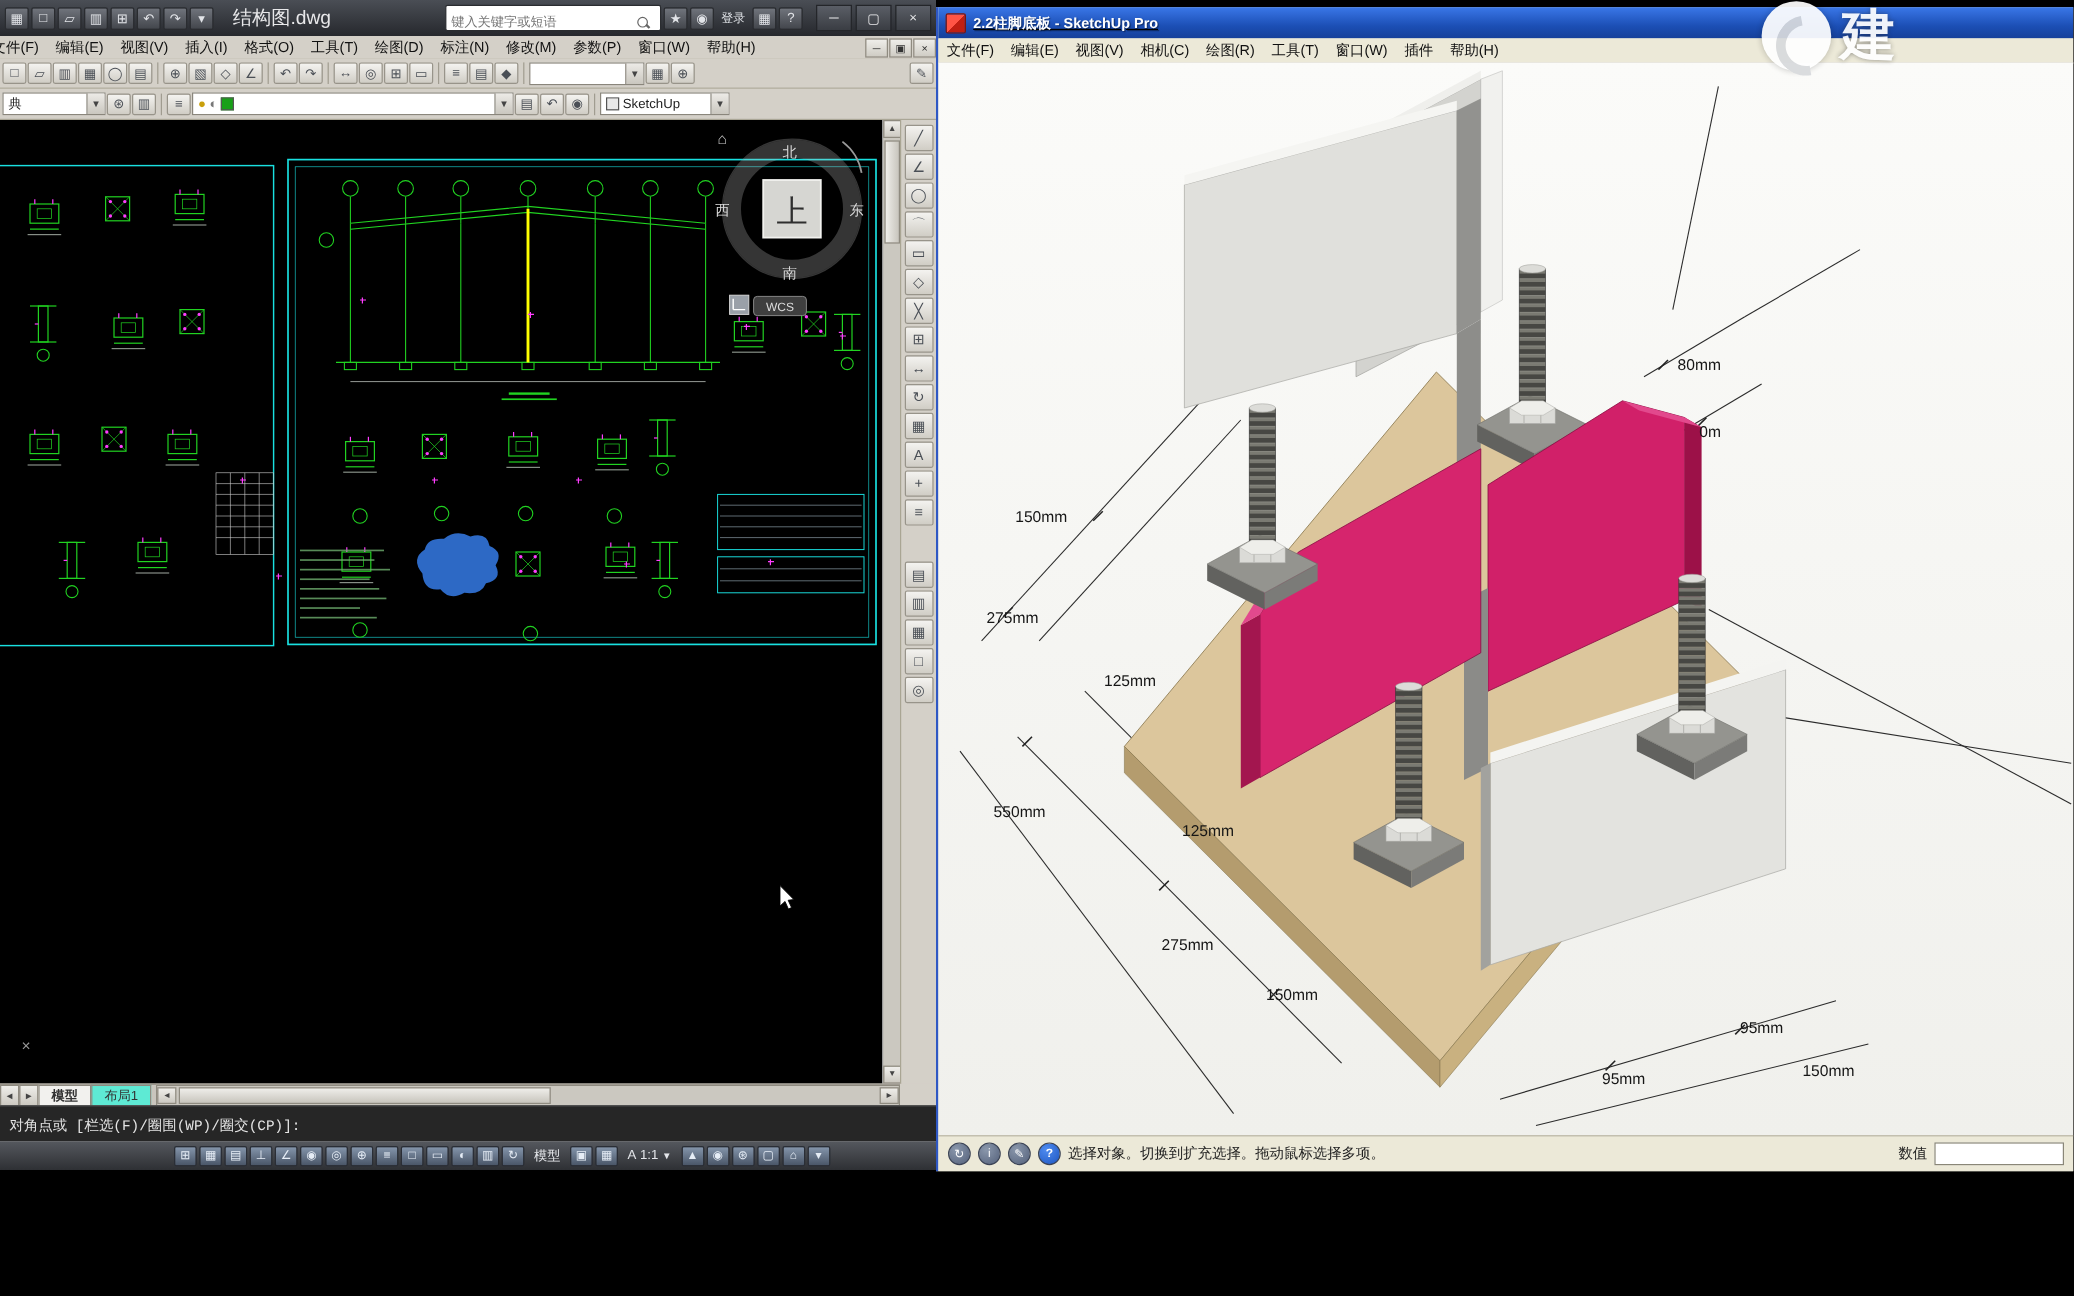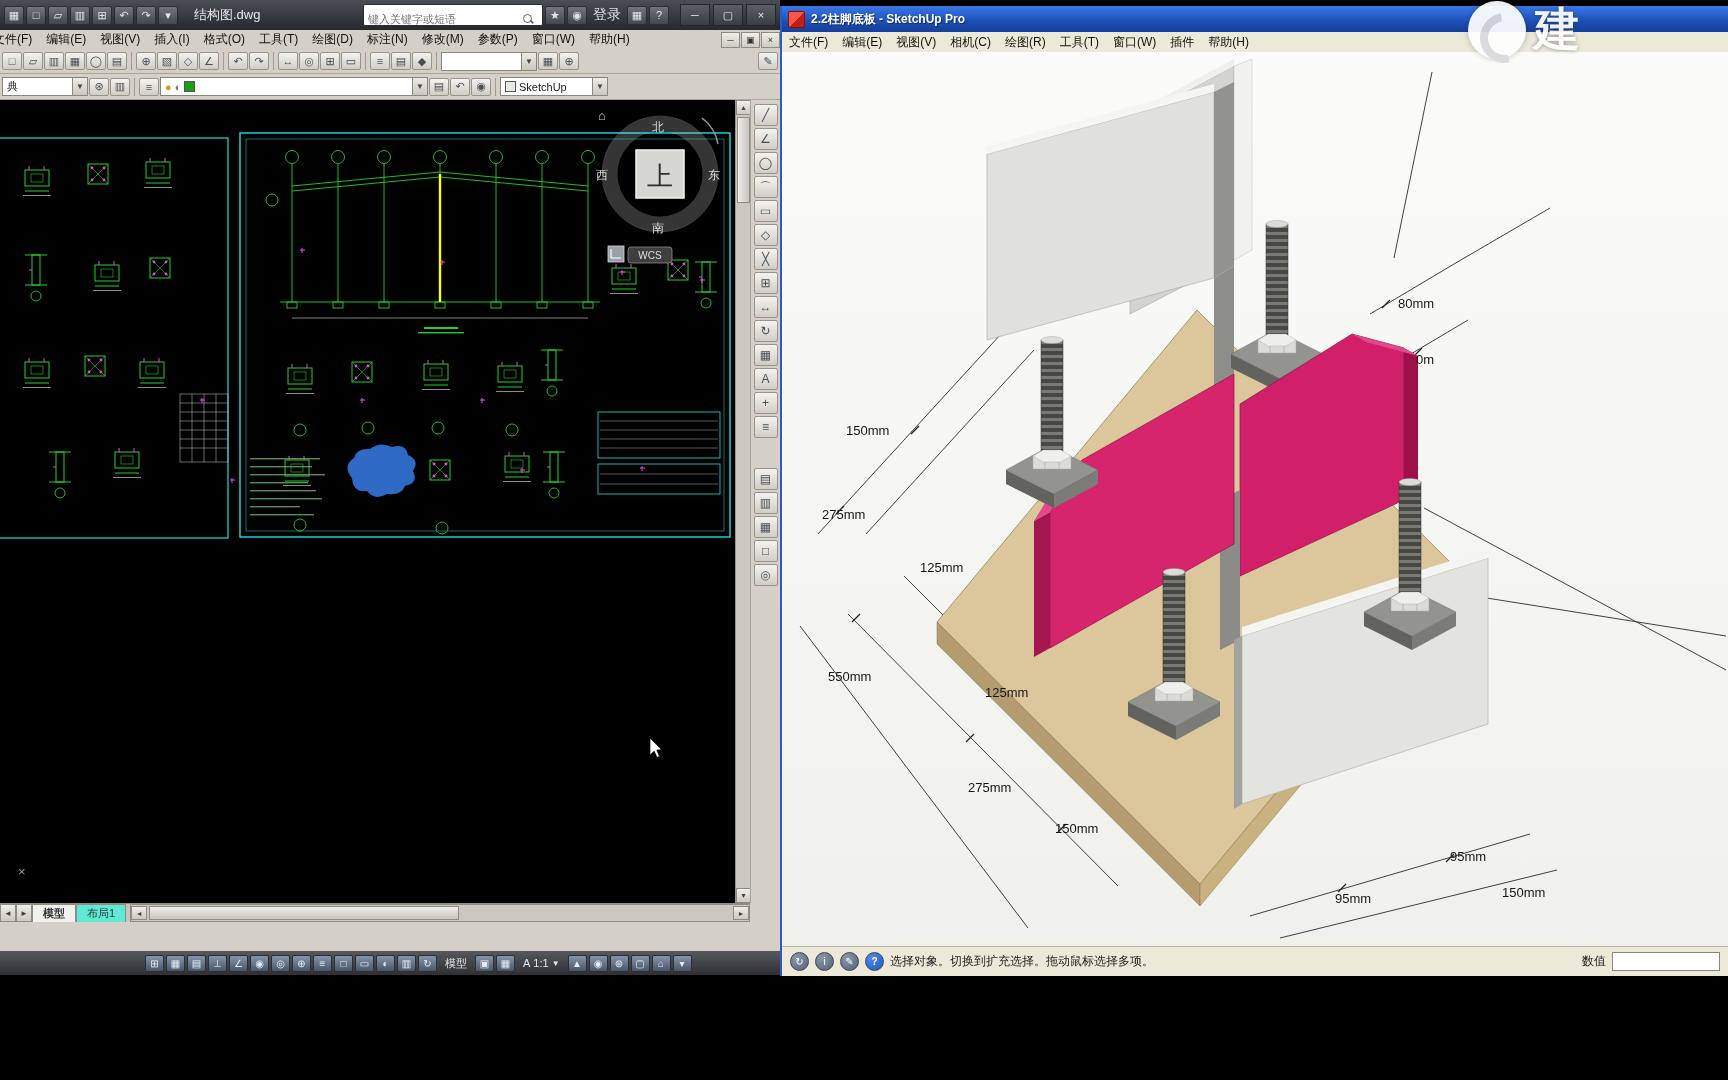--- a/index.html
+++ b/index.html
@@ -5,27 +5,27 @@
   html,body{margin:0;padding:0;background:#000;}
   .screen{position:relative;width:1728px;height:1080px;background:#000;overflow:hidden;
           font-family:"Liberation Sans",sans-serif;-webkit-font-smoothing:antialiased;}
   
   .acad{position:absolute;left:0;top:0;width:780px;height:975px;background:#d4d0c8;}
   .acad-title{position:absolute;left:0;top:0;width:100%;height:30px;
       background:linear-gradient(#4a4e55,#26282d);display:flex;align-items:center;padding:0 4px;box-sizing:border-box;gap:2px;}
   .iq{width:20px;height:19px;display:inline-flex;align-items:center;justify-content:center;
       background:linear-gradient(#70747c,#43464c);border:1px solid #2a2c30;border-radius:2px;
       color:#e2e4e8;font-size:11px;box-sizing:border-box;}
-  .doc-title{color:#e8e8ea;font-size:13px;padding:0 14px;white-space:nowrap;}
+  .doc-title{color:#e8e8ea;font-size:16px;padding:0 14px;white-space:nowrap;}
   .search{position:relative;width:178px;height:20px;background:#fff;border:1px solid #2a2c30;border-radius:2px;display:flex;align-items:flex-end;}
   .search input{border:0;outline:0;width:150px;font-size:11px;padding:0 4px;color:#333;font-family:"Liberation Sans",sans-serif;background:transparent;}
   .mag{position:relative;width:12px;height:12px;}
   .mag::before{content:"";position:absolute;left:1px;top:1px;width:7px;height:7px;border:1.5px solid #666;border-radius:50%;}
   .mag::after{content:"";position:absolute;left:8px;top:8px;width:4px;height:1.5px;background:#666;transform:rotate(45deg);}
-  .signin{color:#dfe2e6;font-size:14px;padding:0 4px;white-space:nowrap;}
+  .signin{color:#dfe2e6;font-size:10px;padding:0 4px;white-space:nowrap;}
   .wb{width:28px;height:20px;display:inline-flex;align-items:center;justify-content:center;
       background:linear-gradient(#5a5e66,#3a3d43);border:1px solid #24262a;color:#e8e8ea;font-size:11px;margin-left:1px;}
   .acad-menu{position:absolute;left:0;top:30px;width:100%;height:19px;background:#d4d0c8;
       border-bottom:1px solid #a9a593;display:flex;align-items:center;font-size:12px;color:#111;}
   .mi{padding:0 7px;white-space:nowrap;}
   .mwb{width:17px;height:14px;display:inline-flex;align-items:center;justify-content:center;font-size:9px;
       background:linear-gradient(#efeeea,#cfccc4);border:1px solid #8f8b80;color:#333;margin-left:1px;}
   .tb{position:absolute;left:0;width:100%;display:flex;align-items:center;background:#d4d0c8;
       border-bottom:1px solid #aaa696;box-sizing:border-box;padding:0 2px;gap:1px;}
   .tb1{top:49px;height:25px;}
@@ -61,21 +61,21 @@
       color:#e4e4e4;font-size:12px;font-family:"Liberation Mono","DejaVu Sans Mono",monospace;display:flex;align-items:flex-end;padding:4px 8px;box-sizing:border-box;}
   .acad-status{position:absolute;left:0;top:951px;width:780px;height:24px;background:linear-gradient(#55585e,#2e3034);
       display:flex;align-items:center;padding-left:145px;box-sizing:border-box;gap:2px;}
   .is{width:19px;height:17px;display:inline-flex;align-items:center;justify-content:center;flex:none;
       background:linear-gradient(#8495ab,#4a5668);border:1px solid #2a2e36;border-radius:2px;color:#e6edf6;font-size:10px;box-sizing:border-box;}
   .is-text{color:#e4e6ea;font-size:11px;padding:0 6px;display:inline-flex;align-items:center;gap:3px;}
   
   .sk{position:absolute;left:780px;top:6px;width:948px;height:970px;background:#ece9d8;
       border-left:2px solid #2f58c4;box-sizing:border-box;}
   .sk-title{position:absolute;left:0;top:0;width:100%;height:26px;
-      background:linear-gradient(#3a77e8,#1c4fb5 60%,#16409a);display:flex;align-items:center;padding:0 6px;box-sizing:border-box;gap:6px;}
+      background:linear-gradient(#3a77e8,#1c4fb5 60%,#16409a);display:flex;align-items:center;padding:0 6px;box-sizing:border-box;gap:6px;text-decoration:underline;}
   .sk-logo{width:15px;height:15px;background:linear-gradient(135deg,#ff5545 0 52%,#c01f12 52%);border:1px solid #7d140c;border-radius:2px;}
   .sk-title-text{color:#fff;font-size:12px;font-weight:bold;text-shadow:1px 1px 1px rgba(0,0,0,.45);}
   .sk-menu{position:absolute;left:0;top:26px;width:100%;height:20px;background:#ece9d8;border-bottom:1px solid #b8b5a5;
       display:flex;align-items:center;font-size:12px;color:#111;}
   .sk-view{position:absolute;left:0;top:46px;width:946px;height:894px;background:linear-gradient(#fbfbf9,#f0f0ec);overflow:hidden;}
   .sk-status{position:absolute;left:0;top:940px;width:100%;height:30px;background:#ece9d8;border-top:1px solid #b8b5a5;
       display:flex;align-items:center;padding:0 8px;box-sizing:border-box;gap:6px;font-size:12px;color:#222;}
   .sc{width:17px;height:17px;border-radius:50%;display:inline-flex;align-items:center;justify-content:center;
       background:radial-gradient(circle at 35% 30%,#8b98ac,#53607a);color:#fff;font-size:10px;border:1px solid #3c4456;flex:none;}
   .sc.help{background:radial-gradient(circle at 35% 30%,#4f8cf0,#1d55c0);font-weight:bold;}
@@ -426,20 +426,23 @@
       <span class="tabnav">►</span>
       <span class="tab active">模型</span>
       <span class="tab">布局1</span>
       <div class="hscroll">
         <div class="hs-btn" style="left:0">◄</div>
         <div class="hs-thumb"></div>
         <div class="hs-btn" style="right:0">►</div>
       </div>
     </div>
 
+    <div class="acad-cmd">
+      <span>对角点或 [栏选(F)/圈围(WP)/圈交(CP)]:</span>
+    </div>
 
     <div class="acad-status">
       <span class="is">⊞</span>
       <span class="is">▦</span>
       <span class="is">▤</span>
       <span class="is">⊥</span>
       <span class="is">∠</span>
       <span class="is">◉</span>
       <span class="is">◎</span>
       <span class="is">⊕</span>

